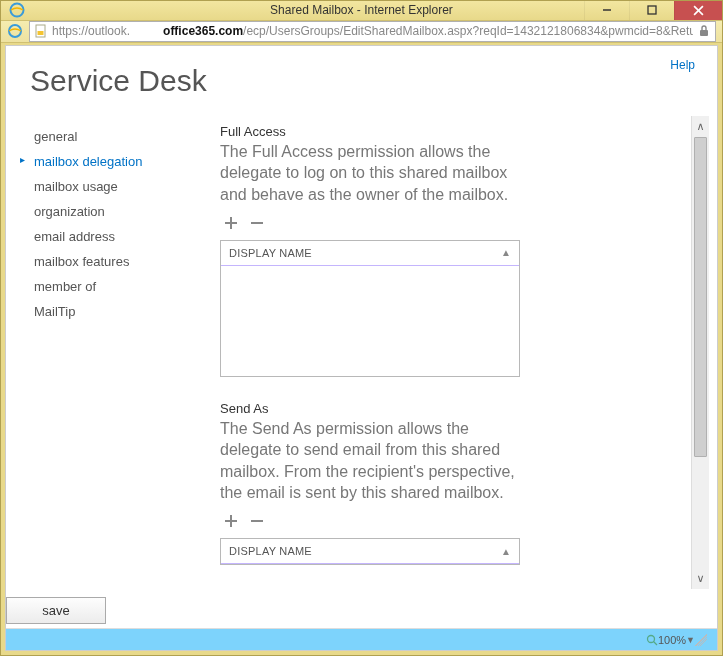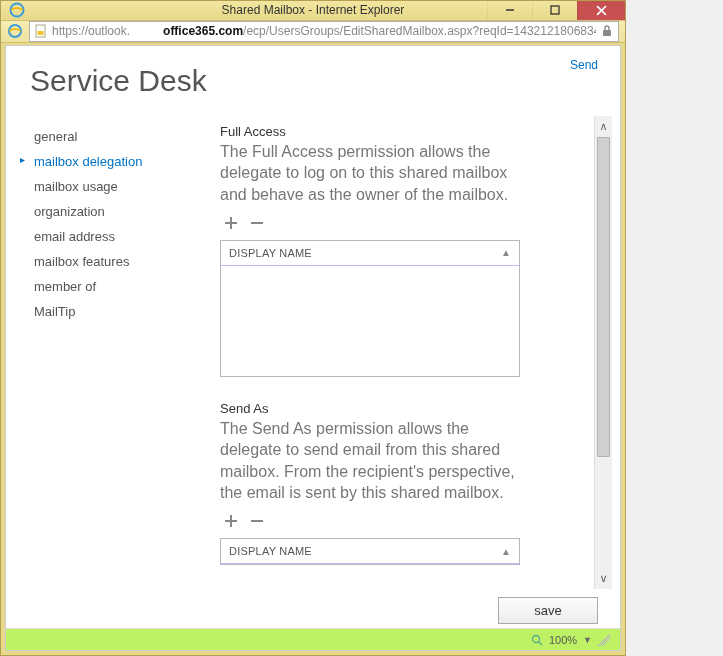--- a/index.html
+++ b/index.html
@@ -5,21 +5,21 @@
   * { box-sizing: border-box; }
   html, body { margin: 0; padding: 0; }
   body {
     font-family: "Segoe UI", Arial, sans-serif;
     background: #f0f0f0;
     width: 723px;
     height: 656px;
     overflow: hidden;
   }
   .window {
-    width: 626px;
+    width: 723px;
     height: 656px;
     background: #e8d98a;
     border: 1px solid #b0a050;
     display: flex;
     flex-direction: column;
   }
   .titlebar {
     height: 30px;
     background: linear-gradient(#f2e6a0, #e8d98a);
     display: flex;
@@ -229,42 +229,41 @@
   .vscroll .thumb {
     position:absolute;
     left:2px; right:2px;
     top:0; height:320px;
     background:#cfcfcf;
     border:1px solid #b0b0b0;
     border-radius:1px;
   }
   .footer-buttons {
     display:flex;
-    justify-content:flex-end;
+    justify-content:flex-start;
     gap:10px;
     padding:8px 22px 4px 0;
   }
   .btn {
     min-width:100px;
     padding:5px 18px;
     font-size:13px;
     border:1px solid #aaa;
     background:linear-gradient(#fdfdfd,#ececec);
     cursor:pointer;
     text-align:center;
     color:#333;
   }
   .statusbar {
     height:22px;
     border-top:1px solid #ddd;
-    background:#bef264;
+    background:#7dd3fc;
     display:flex;
     align-items:center;
     justify-content:flex-end;
-    gap:6px;
     padding:0 10px;
     font-size:11px;
     color:#555;
   }
   .zoom-icon { width:12px; height:12px; }
   .drop-caret { font-size:9px; color:#666; }
   .resize-grip {
     width:12px; height:12px;
     background:
       linear-gradient(135deg, transparent 50%, #bbb 50%, #bbb 55%, transparent 55%),
@@ -317,21 +316,21 @@
         <span class="light">https://outlook.</span><span class="bold">office365.com</span><span class="light">/ecp/UsersGroups/EditSharedMailbox.aspx?reqId=1432121806834&amp;pwmcid=8&amp;ReturnObjectTyp</span>
       </span>
       <svg class="lock-icon" viewBox="0 0 14 14">
         <rect x="3" y="6" width="8" height="6" rx="1" fill="#888"></rect>
         <path d="M5 6 V4 a2 2 0 0 1 4 0 V6" fill="none" stroke="#888" stroke-width="1.4"></path>
       </svg>
     </div>
   </div>
 
   <div class="content-outer">
-    <a class="help-link">Send</a>
+    <a class="help-link">Help</a>
     <div class="page-title">Service Desk</div>
 
     <div class="body">
       <div class="nav" id="nav">
           <div class="nav-item">general</div>
           <div class="nav-item active">mailbox delegation</div>
           <div class="nav-item">mailbox usage</div>
           <div class="nav-item">organization</div>
           <div class="nav-item">email address</div>
           <div class="nav-item">mailbox features</div>

